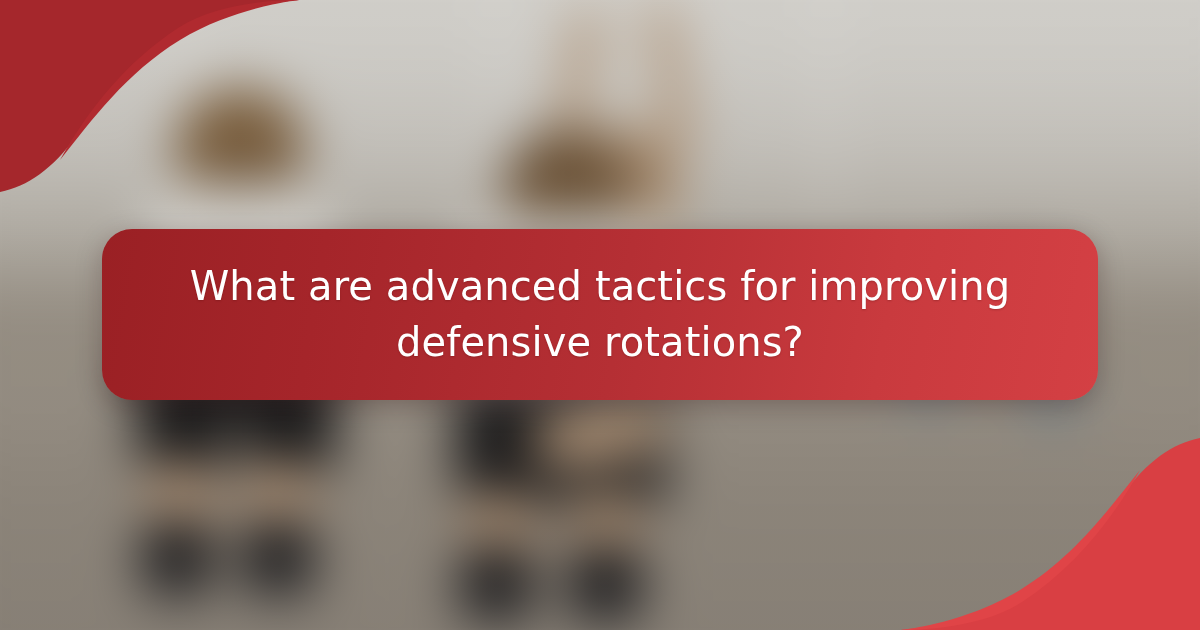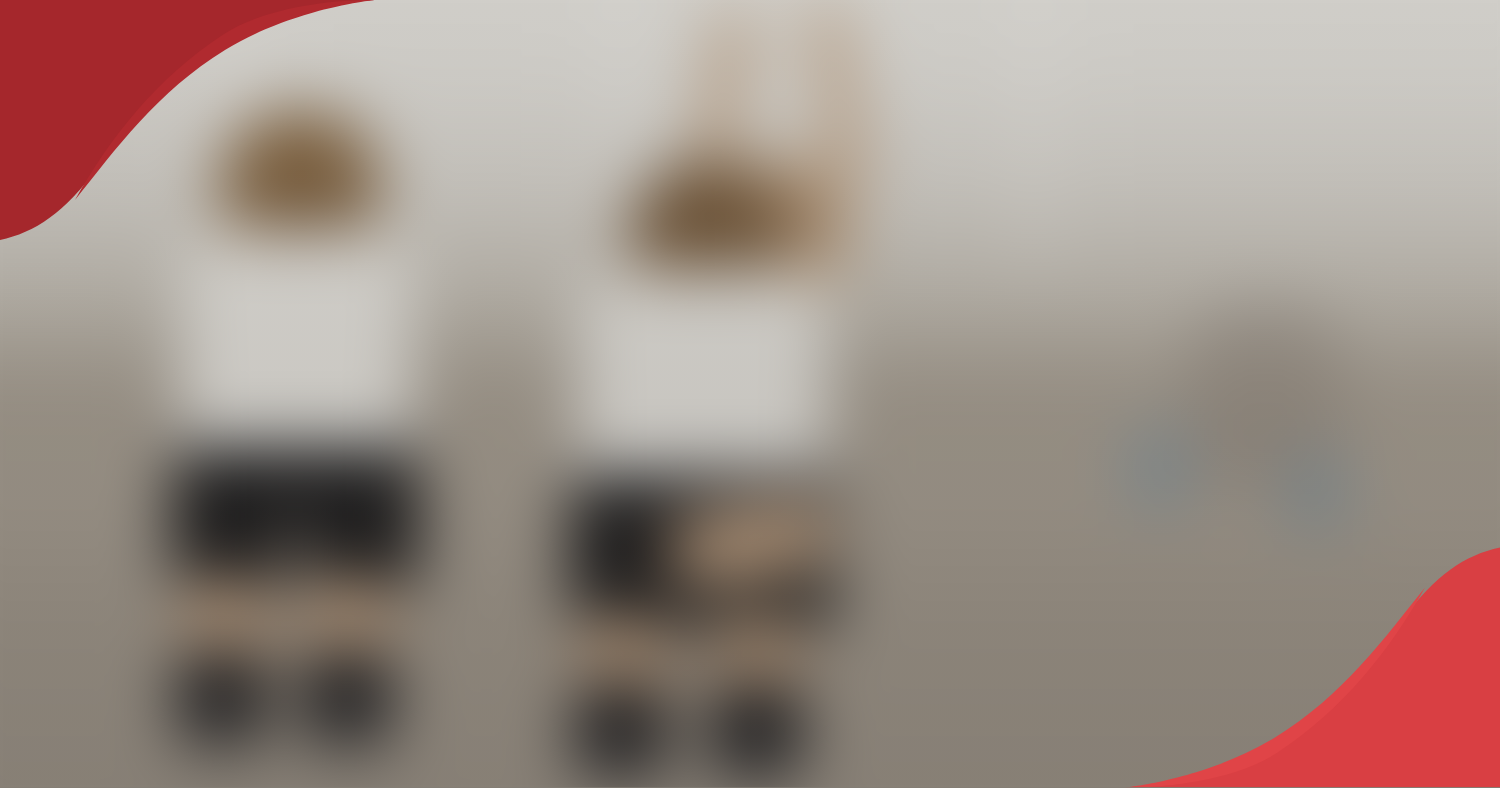--- a/index.html
+++ b/index.html
@@ -280,14 +280,17 @@
   <svg class="swoosh tl" viewBox="0 0 300 200">
     <path d="M0,0 L300,0 C300,0 248,2 196,28 C150,51 106,95 78,134 C52,170 28,186 0,192 Z" fill="#a5272c"></path>
     <path d="M300,0 C300,0 236,6 180,40 C126,73 92,120 60,160 C88,110 126,62 178,28 C224,-2 300,0 300,0 Z" fill="#b02a2f"></path>
   </svg>
 
   <svg class="swoosh br" viewBox="0 0 300 200">
     <path d="M300,200 L0,200 C0,200 52,198 104,172 C150,149 194,105 222,66 C248,30 272,14 300,8 Z" fill="#d93f43"></path>
     <path d="M0,200 C0,200 64,194 120,160 C174,127 208,80 240,40 C212,90 174,138 122,172 C76,202 0,200 0,200 Z" fill="#e04447"></path>
   </svg>
 
+  <div id="banner">
+    <div id="banner-text">What are advanced tactics for improving defensive rotations?</div>
+  </div>
 
 </div>
 
 </body></html>

